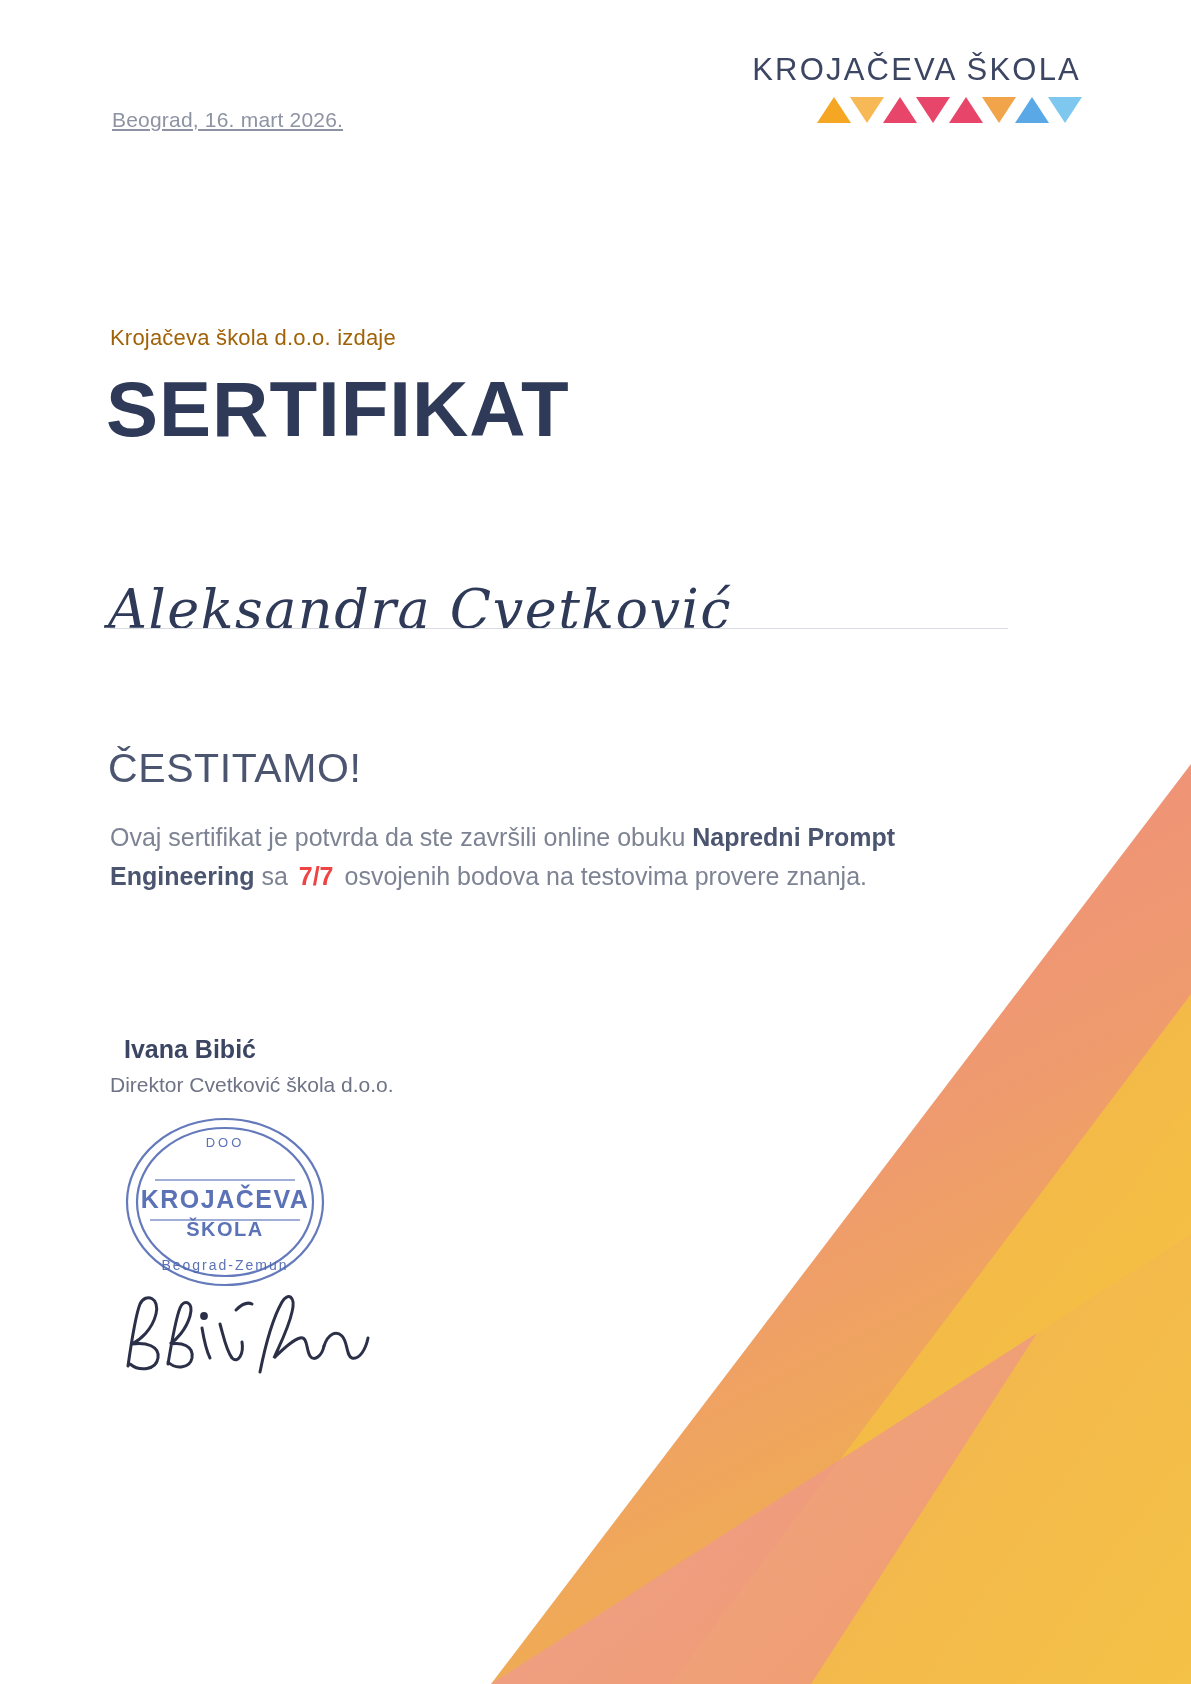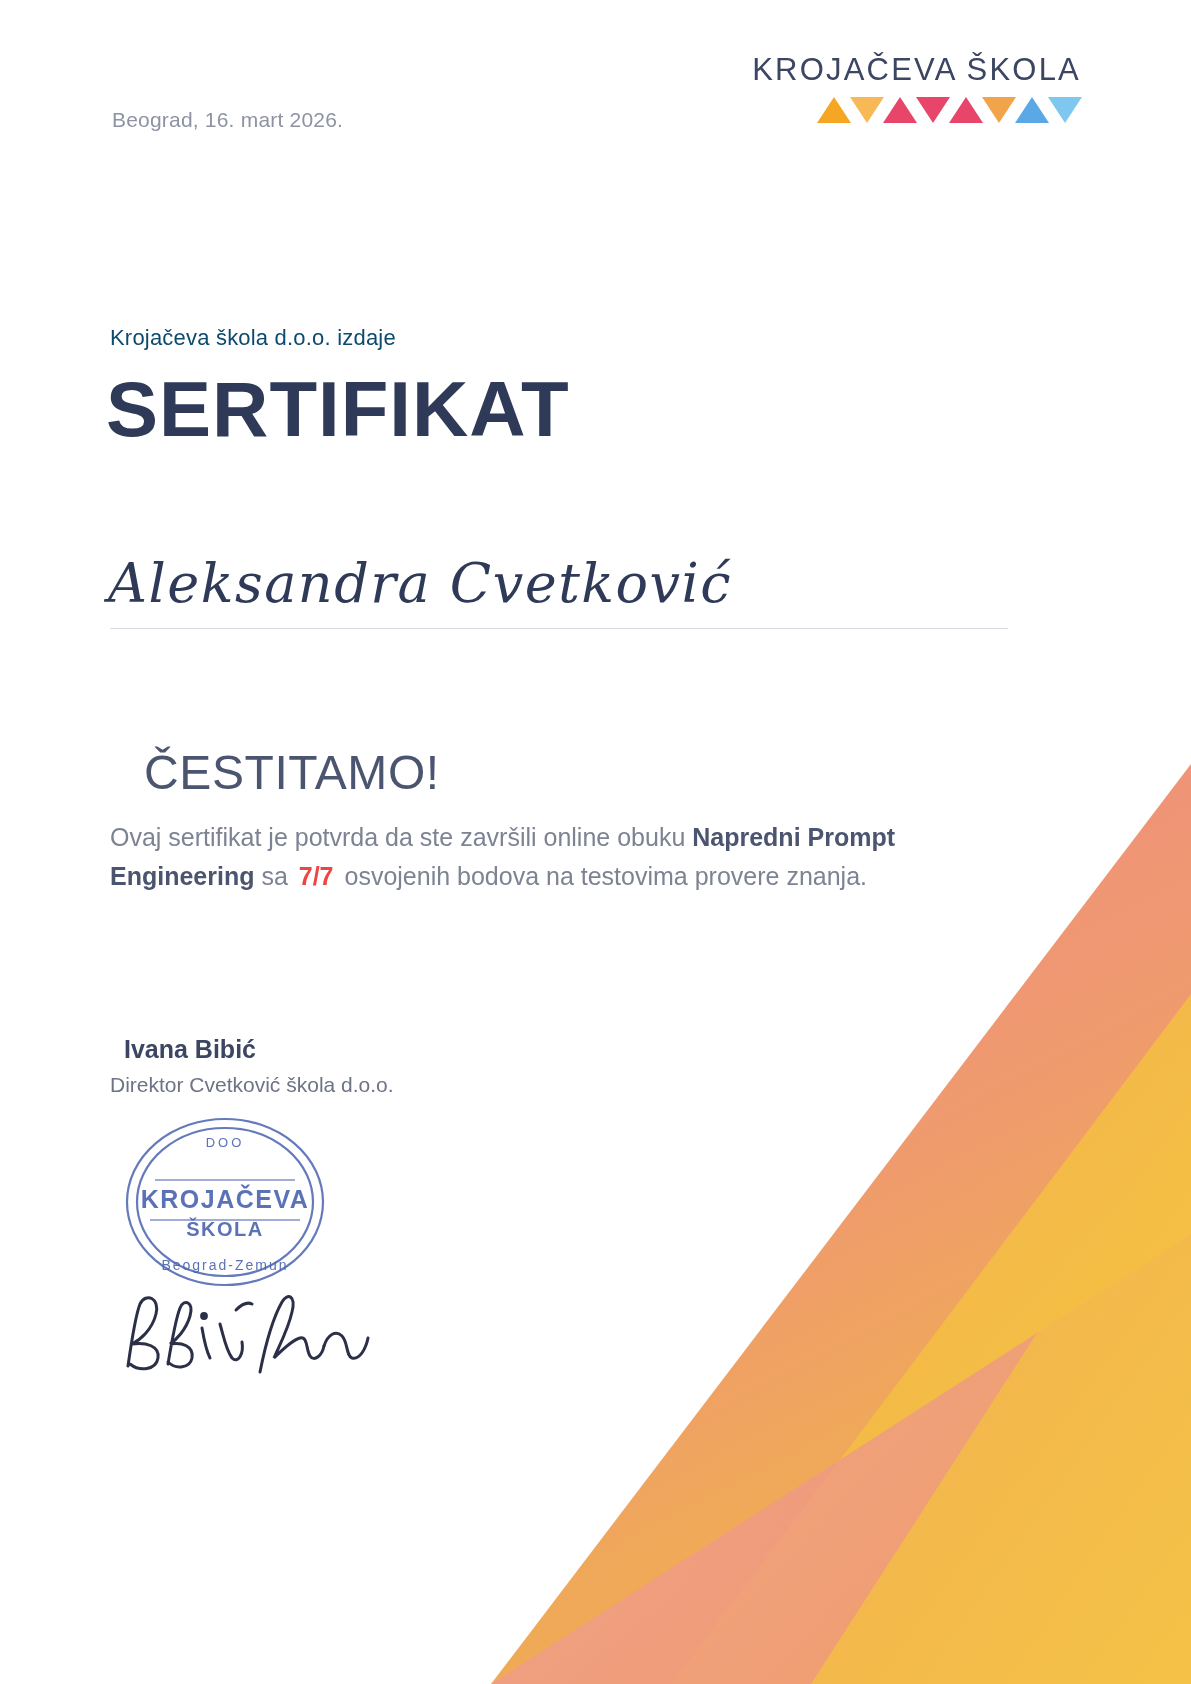--- a/index.html
+++ b/index.html
@@ -30,20 +30,21 @@
   }
 
   
   .date-line {
     position: absolute;
     left: 112px;
     top: 108px;
     font-size: 21px;
     color: #8d93a3;
     letter-spacing: .2px;
+    text-decoration: underline;
   }
   .brand {
     position: absolute;
     right: 110px;
     top: 52px;
     text-align: right;
     margin-left: 44px;
   }
   .brand-name {
     font-size: 31px;
@@ -72,61 +73,60 @@
     border-bottom-width: 26px;
     border-bottom-style: solid;
   }
 
   
   .issuer {
     position: absolute;
     left: 110px;
     top: 325px;
     font-size: 22px;
-    color: #0c4a6e;
+    color: #a16207;
     letter-spacing: .2px;
   }
   .cert-title {
     position: absolute;
     left: 106px;
     top: 352px;
     font-size: 78px;
     font-weight: 700;
     letter-spacing: 1px;
     color: #2e3a57;
     margin-top: 12px;
   }
 
   .recipient {
     position: absolute;
     left: 108px;
-    top: 552px;
+    top: 578px;
     font-family: "DejaVu Serif", serif;
     font-style: italic;
     font-size: 54px;
     color: #2e3a57;
     letter-spacing: 1.5px;
   }
   .recipient-rule {
     position: absolute;
     left: 110px;
     top: 628px;
     width: 898px;
     height: 1px;
     background: #d9dce3;
   }
 
   .congrats {
     position: absolute;
     left: 108px;
     top: 745px;
-    font-size: 48px;
+    font-size: 41px;
     color: #4b5570;
     letter-spacing: .6px;
-    margin-left: 36px;
   }
   .paragraph {
     position: absolute;
     left: 110px;
     top: 818px;
     width: 880px;
     font-size: 25px;
     line-height: 1.55;
     color: #7d8393;
   }

